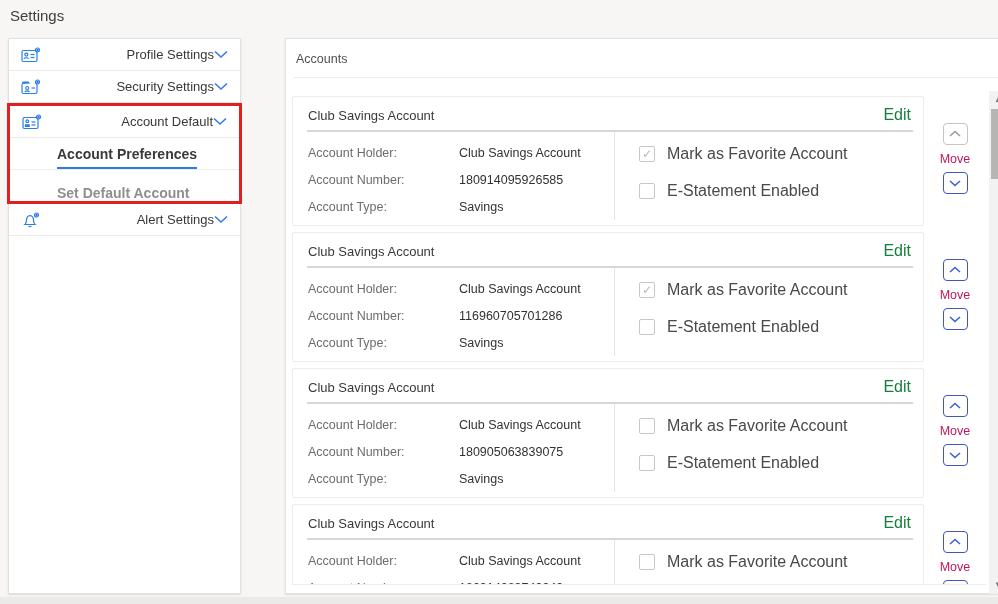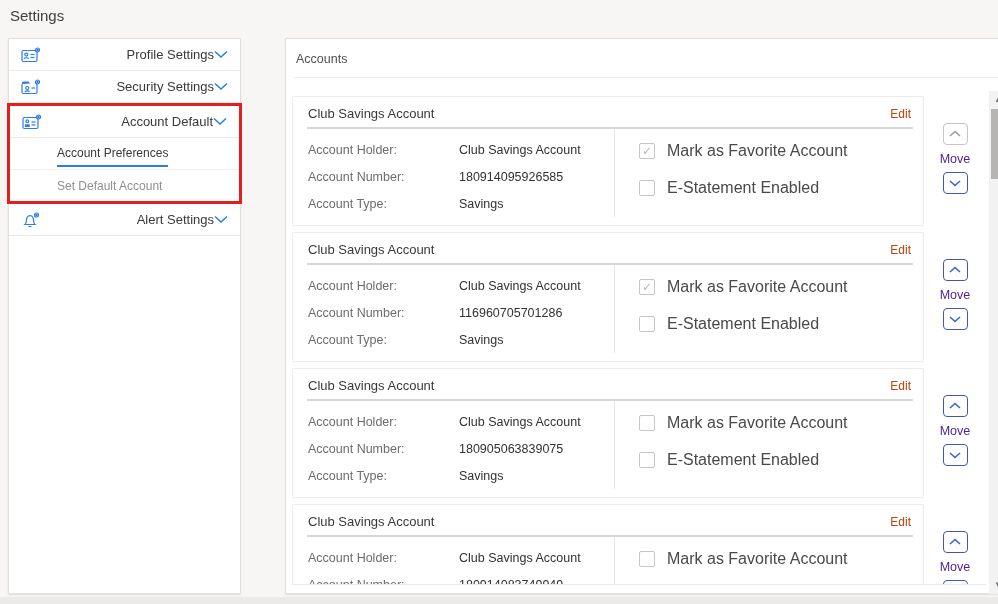--- a/index.html
+++ b/index.html
@@ -20,41 +20,41 @@
   .main{position:absolute;left:252px;top:38px;width:738px;height:556px;margin-left:33px;}
 
   
   .side-item{height:31px;display:flex;align-items:center;padding:0 10px 0 12px;
              border-bottom:1px solid #ebeaе9;border-bottom:1px solid #ebeae9;cursor:pointer;}
   .side-item .icon{width:20px;height:16px;margin-right:13px;flex:0 0 auto;}
   .side-item .lbl{flex:1;font-size:13px;color:#3a3938;text-align:right;}
   .side-item .chev{flex:0 0 auto;margin-right:2px;}
   .red-box{border:3px solid #e0201f;margin:0 -2px;}
   .red-box .side-item{border-bottom:1px solid #ebeae9;}
-  .sub-item{height:31px;display:flex;align-items:center;padding:0 10px 0 47px;
-            border-bottom:1px solid #efeeed;font-size:12px;cursor:pointer;}
+  .sub-item{height:31px;display:flex;align-items:flex-end;padding:0 10px 0 47px;
+            border-bottom:1px solid #efeeed;font-size:14px;cursor:pointer;font-weight:bold;}
   .sub-item:last-child{border-bottom:none;}
   .sub-item.active .txt{color:#3a3938;border-bottom:2px solid #2b7de9;padding-bottom:5px;margin-top:5px;}
   .sub-item.inactive .txt{color:#918f8d;}
 
   
   .accounts-header{height:38px;line-height:40px;margin:0 8px;padding-left:2px;
                    border-bottom:1px solid #ededec;font-size:12.5px;color:#52504e;}
 
   
   .cards-viewport{position:absolute;left:6px;top:52px;width:694px;height:493px;
                   overflow:hidden;border-bottom:1px solid #ededec;}
   .card-row{display:flex;margin-top:6px;}
   .card-row:first-child{margin-top:5px;}
   .card{box-sizing:border-box;width:632px;height:130px;background:#fff;
         border:1px solid #ececeb;border-radius:2px;flex:0 0 auto;}
   .card-head{display:flex;justify-content:space-between;align-items:center;
              padding:9px 12px 6px 15px;}
   .card-title{font-size:13px;color:#3a3938;}
-  .edit-link{font-size:12px;color:#c2410c;cursor:pointer;text-decoration:none;}
+  .edit-link{font-size:16px;color:#15803d;cursor:pointer;text-decoration:none;}
   .head-rule{margin:0 10px 0 14px;border-top:2px solid #d8d7d6;}
   .card-body{display:flex;}
   .fields{box-sizing:border-box;width:307px;margin-left:15px;padding-top:7px;
           border-right:1px solid #e5e4e3;}
   .field-row{display:flex;align-items:center;height:27px;font-size:12.5px;gap:40px;}
   .field-label{width:111px;color:#6e6c6a;}
   .field-value{color:#333231;}
   .checks{padding:13px 0 0 24px;}
   .check-row{display:flex;align-items:center;margin-bottom:19px;}
   .checkbox{box-sizing:border-box;width:16px;height:16px;border:1px solid #c9c7c5;
@@ -65,21 +65,21 @@
   .check-label{margin-left:12px;font-size:16px;color:#4a4948;}
 
   
   .move-col{width:62px;display:flex;flex-direction:column;align-items:center;
             padding-top:27px;box-sizing:border-box;}
   .move-btn{box-sizing:border-box;width:25px;height:22px;background:#fff;
             border:1px solid #4356ba;border-radius:4px;color:#3b63d8;
             display:flex;align-items:center;justify-content:center;
             padding:0;cursor:pointer;}
   .move-btn.disabled{border-color:#c6c5c4;color:#9d9c9b;}
-  .move-label{margin:7px 0 6px 0;font-size:12.5px;color:#4c1d95;}
+  .move-label{margin:7px 0 6px 0;font-size:12.5px;color:#be185d;}
 
   
   .scrollbar{position:absolute;left:703px;top:52px;width:18px;height:503px;background:#f2f2f2;}
   .scroll-arrow{position:absolute;left:0;width:18px;height:14px;text-align:center;
                 font-size:8px;color:#7a7a7a;line-height:14px;cursor:pointer;}
   .scroll-arrow.up{top:2px;}
   .scroll-arrow.down{bottom:2px;}
   .scroll-thumb{position:absolute;left:2px;top:18px;width:14px;height:70px;
                 background:#b6b5b4;cursor:pointer;}
 

